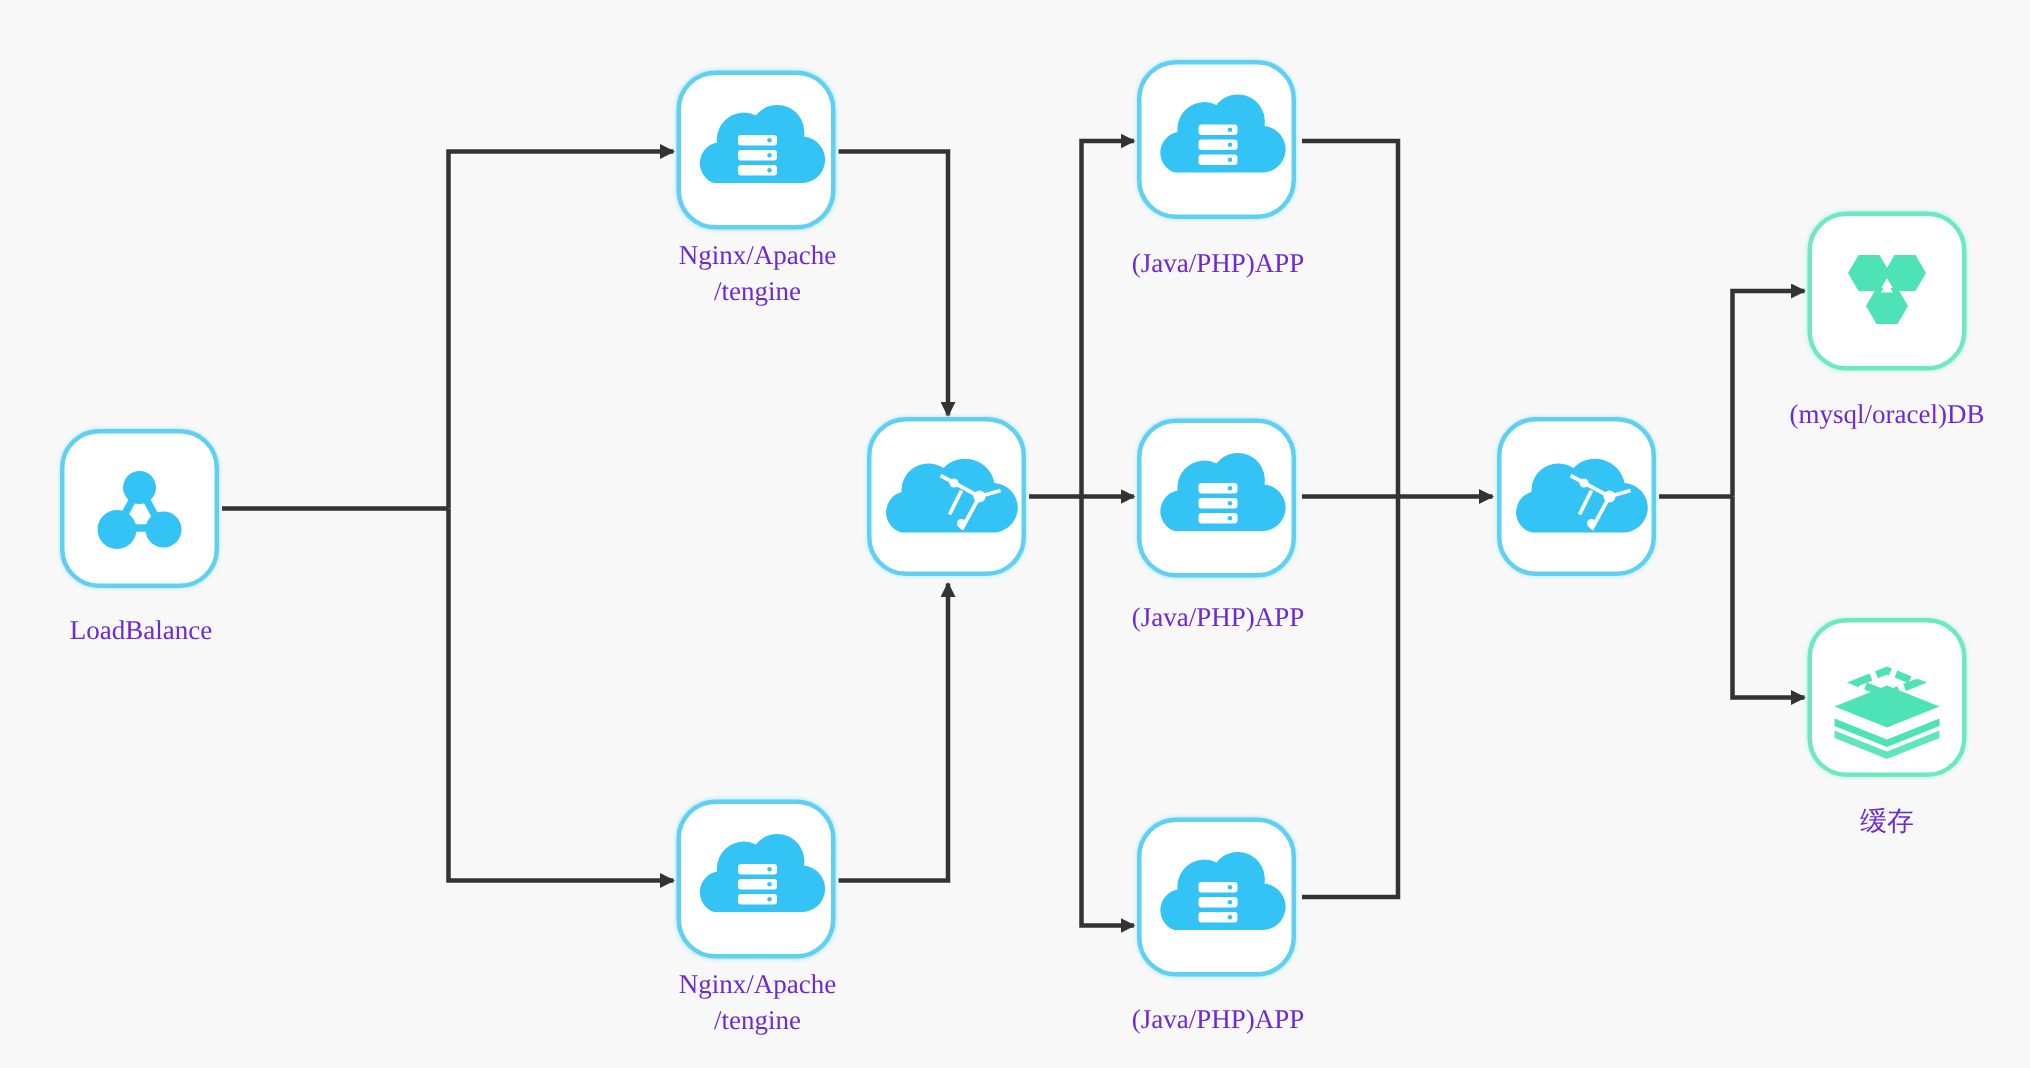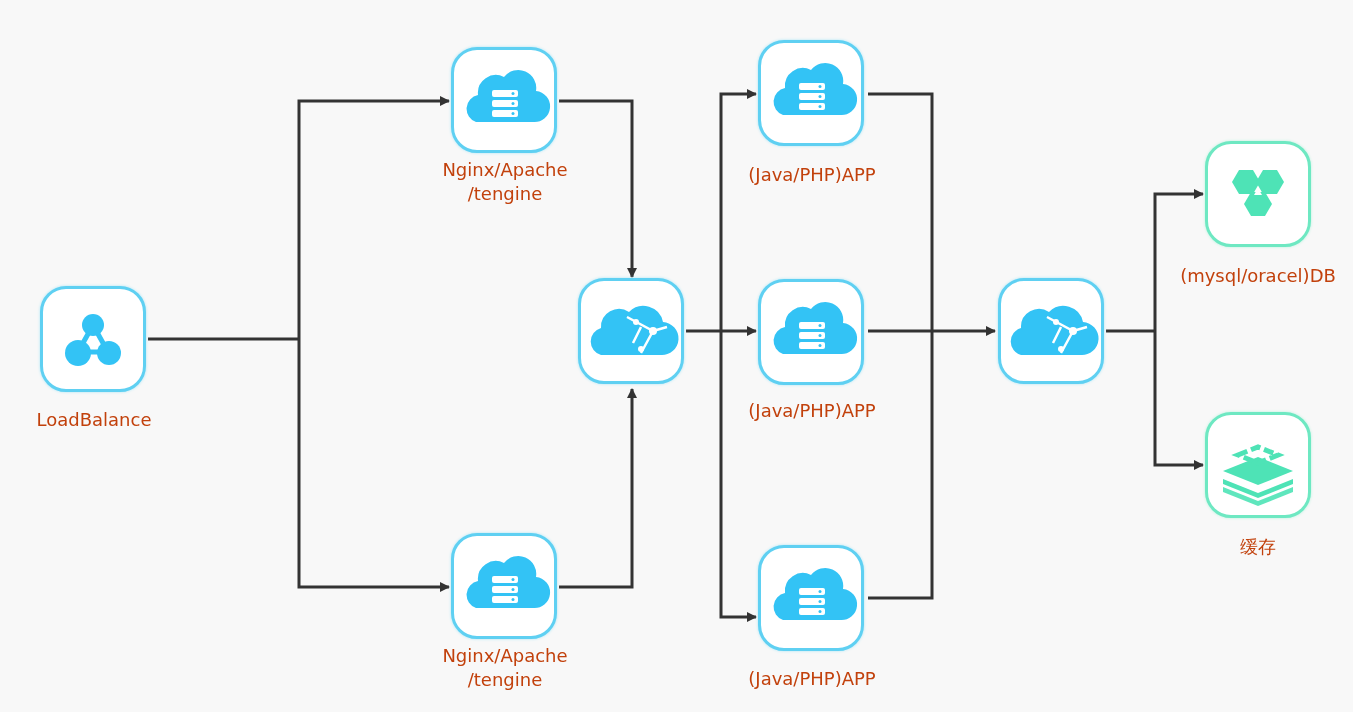--- a/index.html
+++ b/index.html
@@ -2,21 +2,21 @@
 <html><head>
 <meta charset="utf-8">
 <style>
   html, body { margin:0; padding:0; }
   body { width:1353px; height:712px; background:#f8f8f8; position:relative; overflow:hidden; font-family:"DejaVu Sans","Liberation Sans",sans-serif; }
   svg.edges { position:absolute; left:0; top:0; }
   .node { position:absolute; width:106px; height:106px; box-sizing:border-box; border-radius:26px; background:#fff; }
   .node.blue { border:3px solid #5fd0f2; box-shadow:0 0 3px #a9e6f7; }
   .node.green { border:3px solid #6ee8c2; box-shadow:0 0 3px #b6f2de; }
   .node svg { position:absolute; left:0; top:0; width:100px; height:100px; }
-  .label { position:absolute; width:200px; text-align:center; font-size:18px; line-height:24px; color:#c2410c; white-space:pre-line; }
+  .label { position:absolute; width:200px; text-align:center; font-size:18px; line-height:24px; color:#6d28d9; white-space:pre-line;font-family:Liberation Serif, serif; }
 </style>
 </head>
 <body>
 
 <svg class="edges" width="1353" height="712">
   <defs>
     <marker id="arr" markerWidth="10" markerHeight="10" refX="9" refY="5" orient="auto" markerUnits="userSpaceOnUse">
       <path d="M0,0 L10,5 L0,10 Z" fill="#333"></path>
     </marker>
   </defs>

